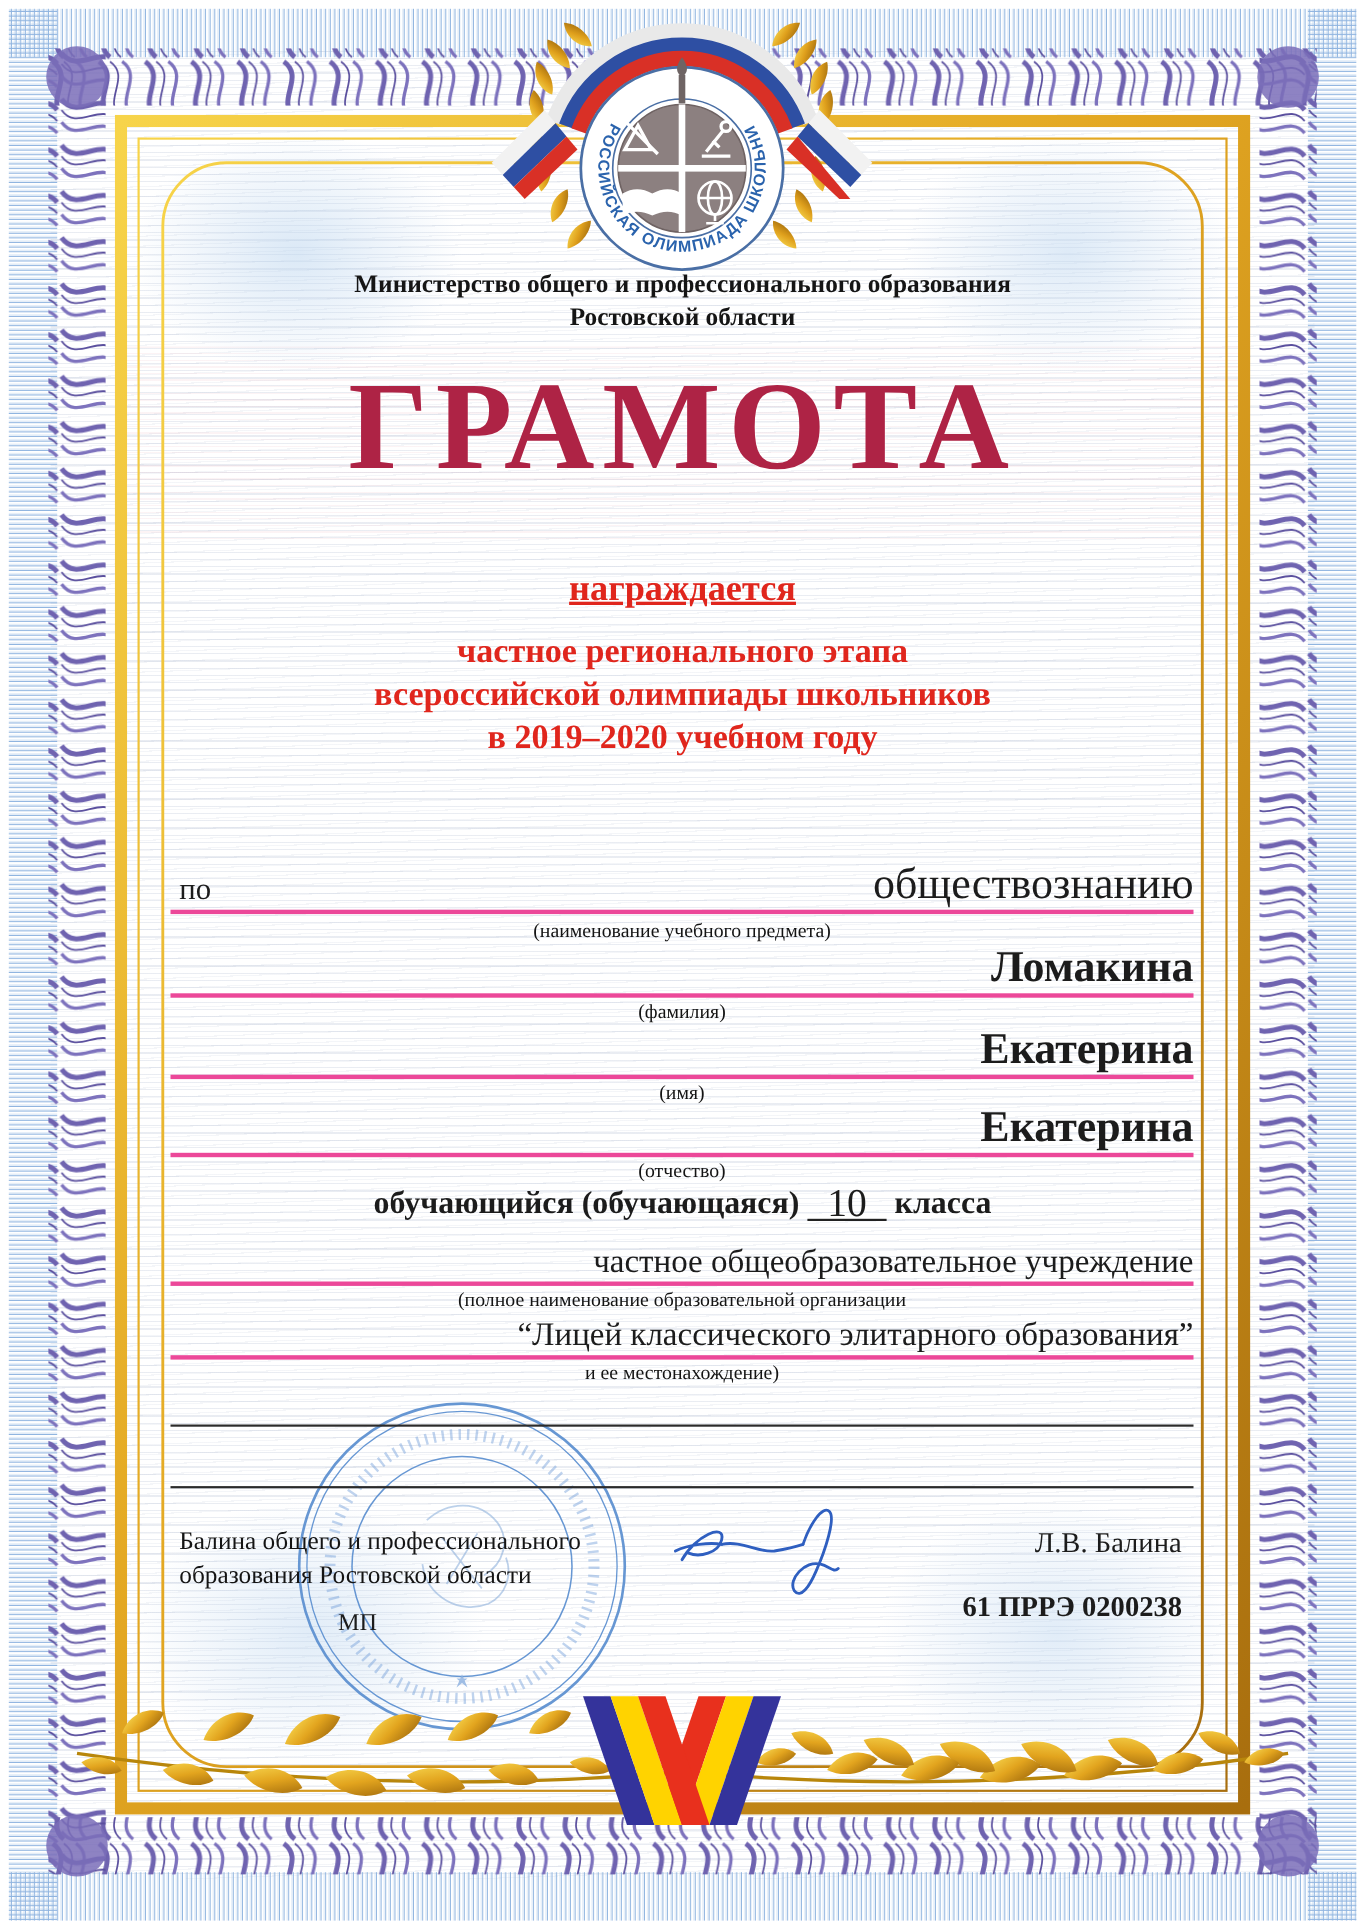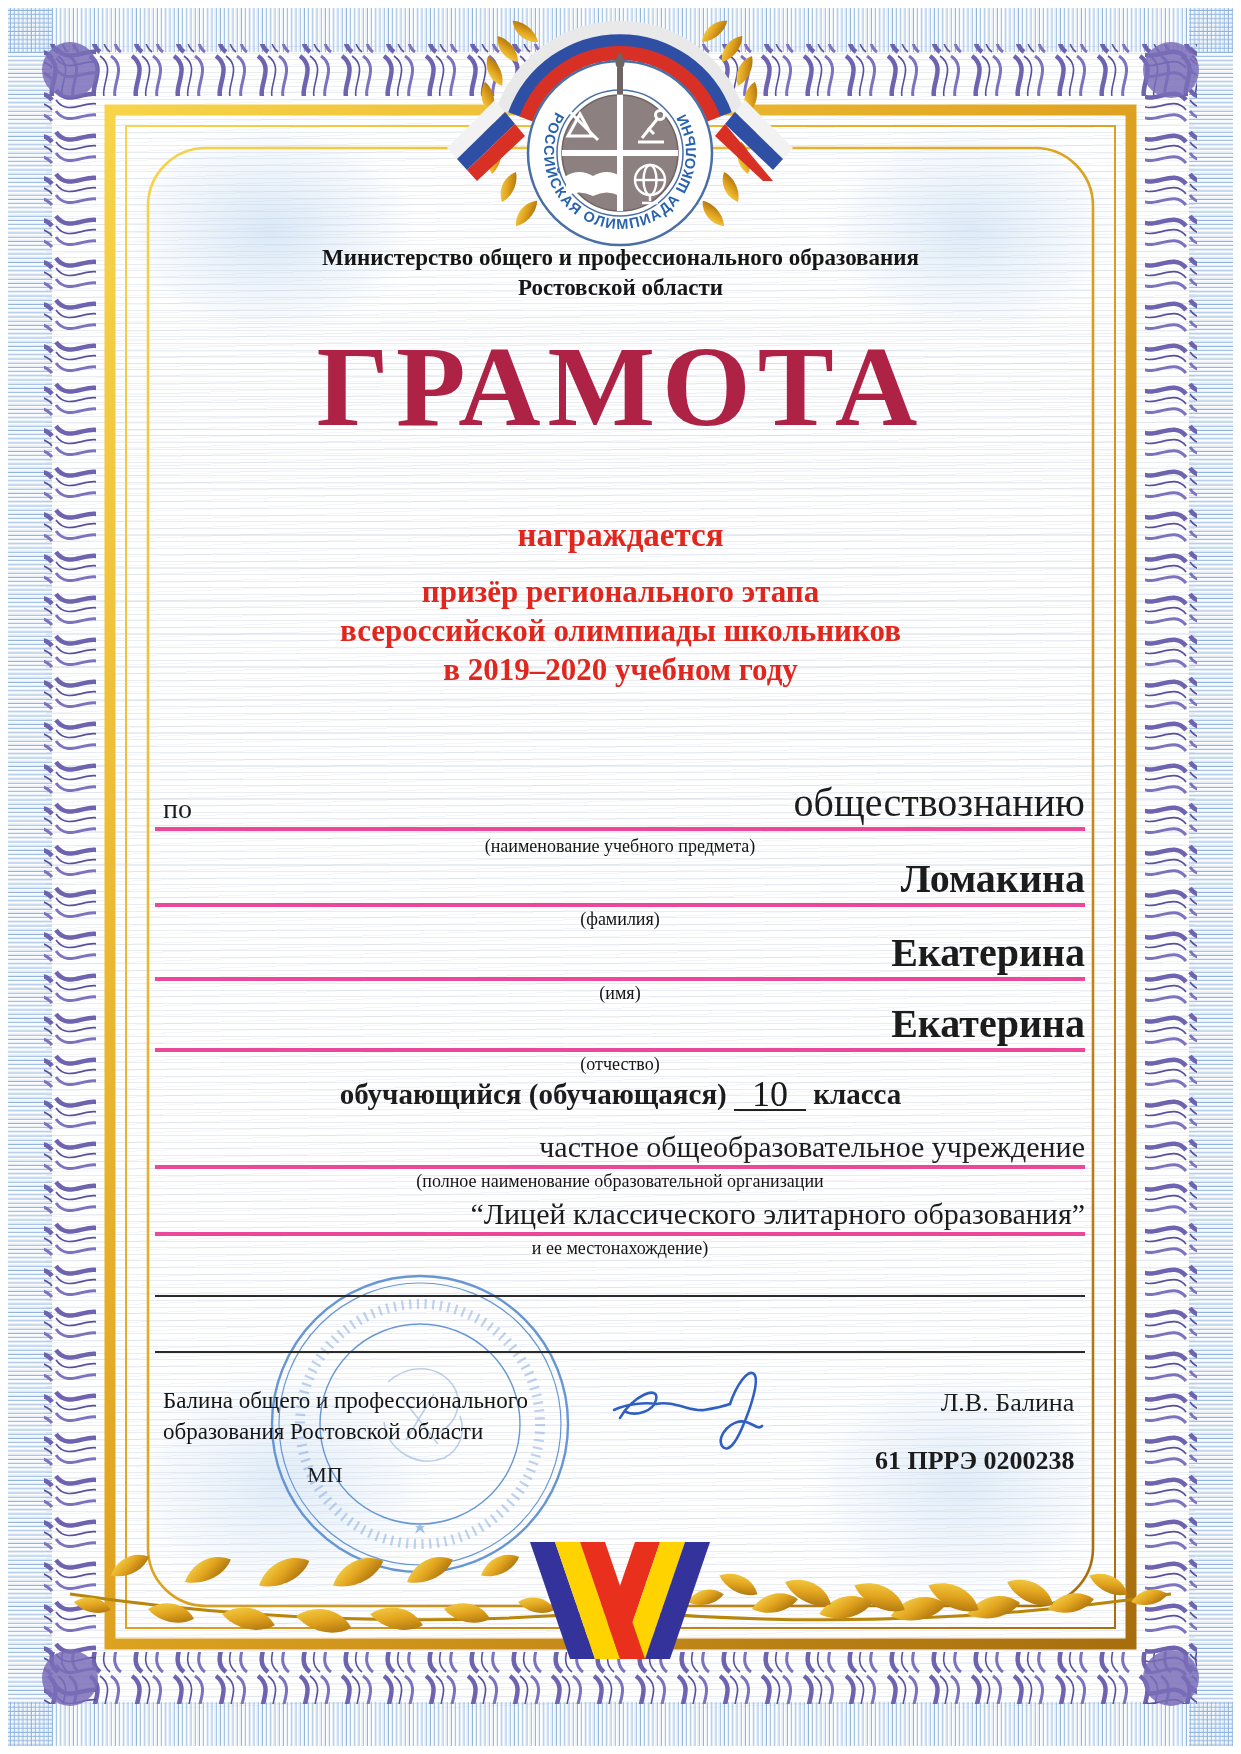--- a/index.html
+++ b/index.html
@@ -35,21 +35,21 @@
   svg.emblem{position:absolute;left:420px;top:18px;z-index:6;}
   svg.signature{position:absolute;left:612px;top:1366px;z-index:7;}
   svg.garland{position:absolute;left:60px;top:1524px;z-index:8;}
 
   .ministry{position:absolute;left:0;top:243px;width:1241px;text-align:center;
     font-weight:bold;font-size:23px;line-height:30px;color:#151515;}
   .big-title{position:absolute;left:0;top:327px;width:1241px;text-align:center;
     font-weight:bold;font-size:114px;line-height:120px;letter-spacing:7px;color:#ae2345;
     text-shadow:1px 1px 0 rgba(255,255,255,0.35);}
   .award-verb{position:absolute;left:0;top:517px;width:1241px;text-align:center;
-    font-weight:bold;font-size:33px;color:#e0261d;}
+    font-weight:bold;font-size:33px;color:#e0261d;text-decoration:underline;}
   .award-lines{position:absolute;left:0;top:572px;width:1241px;text-align:center;
     font-weight:bold;font-size:31px;line-height:39px;color:#e0261d;}
 
   .frow{position:absolute;left:155px;width:930px;border-bottom:4px solid #ec4899;
     display:flex;align-items:flex-end;justify-content:flex-end;}
   .frow .val{padding-bottom:1px;}
   .prefix{position:absolute;left:8px;bottom:2px;font-size:28px;}
   .caption{position:absolute;left:155px;width:930px;text-align:center;font-size:18px;color:#141414;}
   .v-subject{font-size:40px;}
   .v-name{font-size:40px;font-weight:bold;}
@@ -142,21 +142,21 @@
   <div class="content">
     <div class="ministry">
       <div>Министерство общего и профессионального образования</div>
       <div>Ростовской области</div>
     </div>
 
     <div class="big-title">ГРАМОТА</div>
 
     <div class="award-verb">награждается</div>
     <div class="award-lines">
-      <div>призёр регионального этапа</div>
+      <div>частное регионального этапа</div>
       <div>всероссийской олимпиады школьников</div>
       <div>в 2019–2020 учебном году</div>
     </div>
 
     <div class="frow" style="top:779px;height:48px;">
       <span class="prefix">по</span>
       <span class="val v-subject">обществознанию</span>
     </div>
     <div class="caption" style="top:836px;">(наименование учебного предмета)</div>
 

